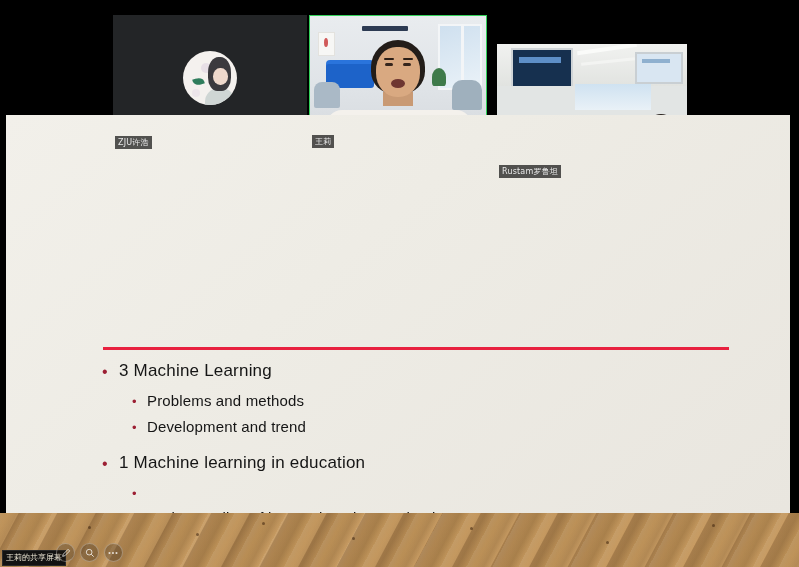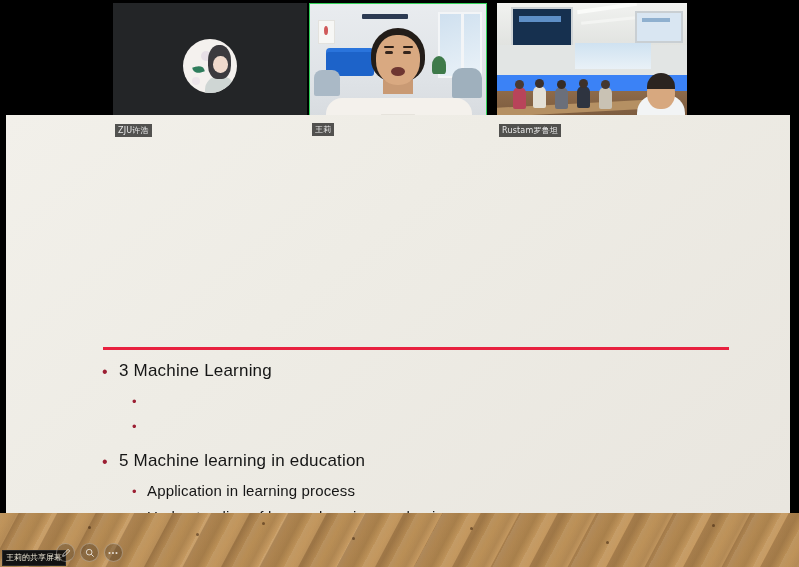--- a/index.html
+++ b/index.html
@@ -5,24 +5,24 @@
   html,body{margin:0;padding:0;background:#000;}
   body{
     width:799px;height:567px;overflow:hidden;
     font-family:"Liberation Sans","DejaVu Sans",sans-serif;
     position:relative;
   }
   #app{position:absolute;inset:0;background:#000;}
 
   
   .filmstrip{position:absolute;left:0;top:0;width:799px;height:115px;background:#000;}
-  .tile{position:absolute;top:3px;height:136px;overflow:hidden;background:#3b82f6;}
+  .tile{position:absolute;top:15px;height:136px;overflow:hidden;background:#4d7c0f;}
   .tile.t1{left:113px;width:194px;}
   .tile.t2{left:309px;width:178px;border:1px solid #33d15a;box-sizing:border-box;}
-  .tile.t3{left:497px;width:190px;}
+  .tile.t3{left:497px;width:190px;margin-top:29px;}
 
   .tile-name{
     position:absolute;left:2px;bottom:2px;z-index:6;
     background:rgba(0,0,0,.66);color:#e9e9e9;
     font-size:8px;line-height:11px;padding:1px 3px;
     white-space:nowrap;letter-spacing:.2px;
     font-family:"DejaVu Sans",sans-serif;
   }
 
   
@@ -249,34 +249,35 @@
     <div class="title-rule"></div>
 
     <div class="content">
 
       <div class="li lvl1">
         <span class="bul">•</span>
         <span class="txt">3 Machine Learning</span>
       </div>
       <div class="li lvl2">
         <span class="bul">•</span>
+        <span class="txt">Problems and methods</span>
       </div>
       <div class="li lvl2">
         <span class="bul">•</span>
+        <span class="txt">Development and trend</span>
       </div>
 
       <div class="gap"></div>
 
       <div class="li lvl1">
         <span class="bul">•</span>
-        <span class="txt">5 Machine learning in education</span>
+        <span class="txt">1 Machine learning in education</span>
       </div>
       <div class="li lvl2">
         <span class="bul">•</span>
-        <span class="txt">Application in learning process</span>
       </div>
       <div class="li lvl2">
         <span class="bul">•</span>
         <span class="txt">Understanding of human learning mechanisms</span>
       </div>
 
     </div>
 
   </div>
 

